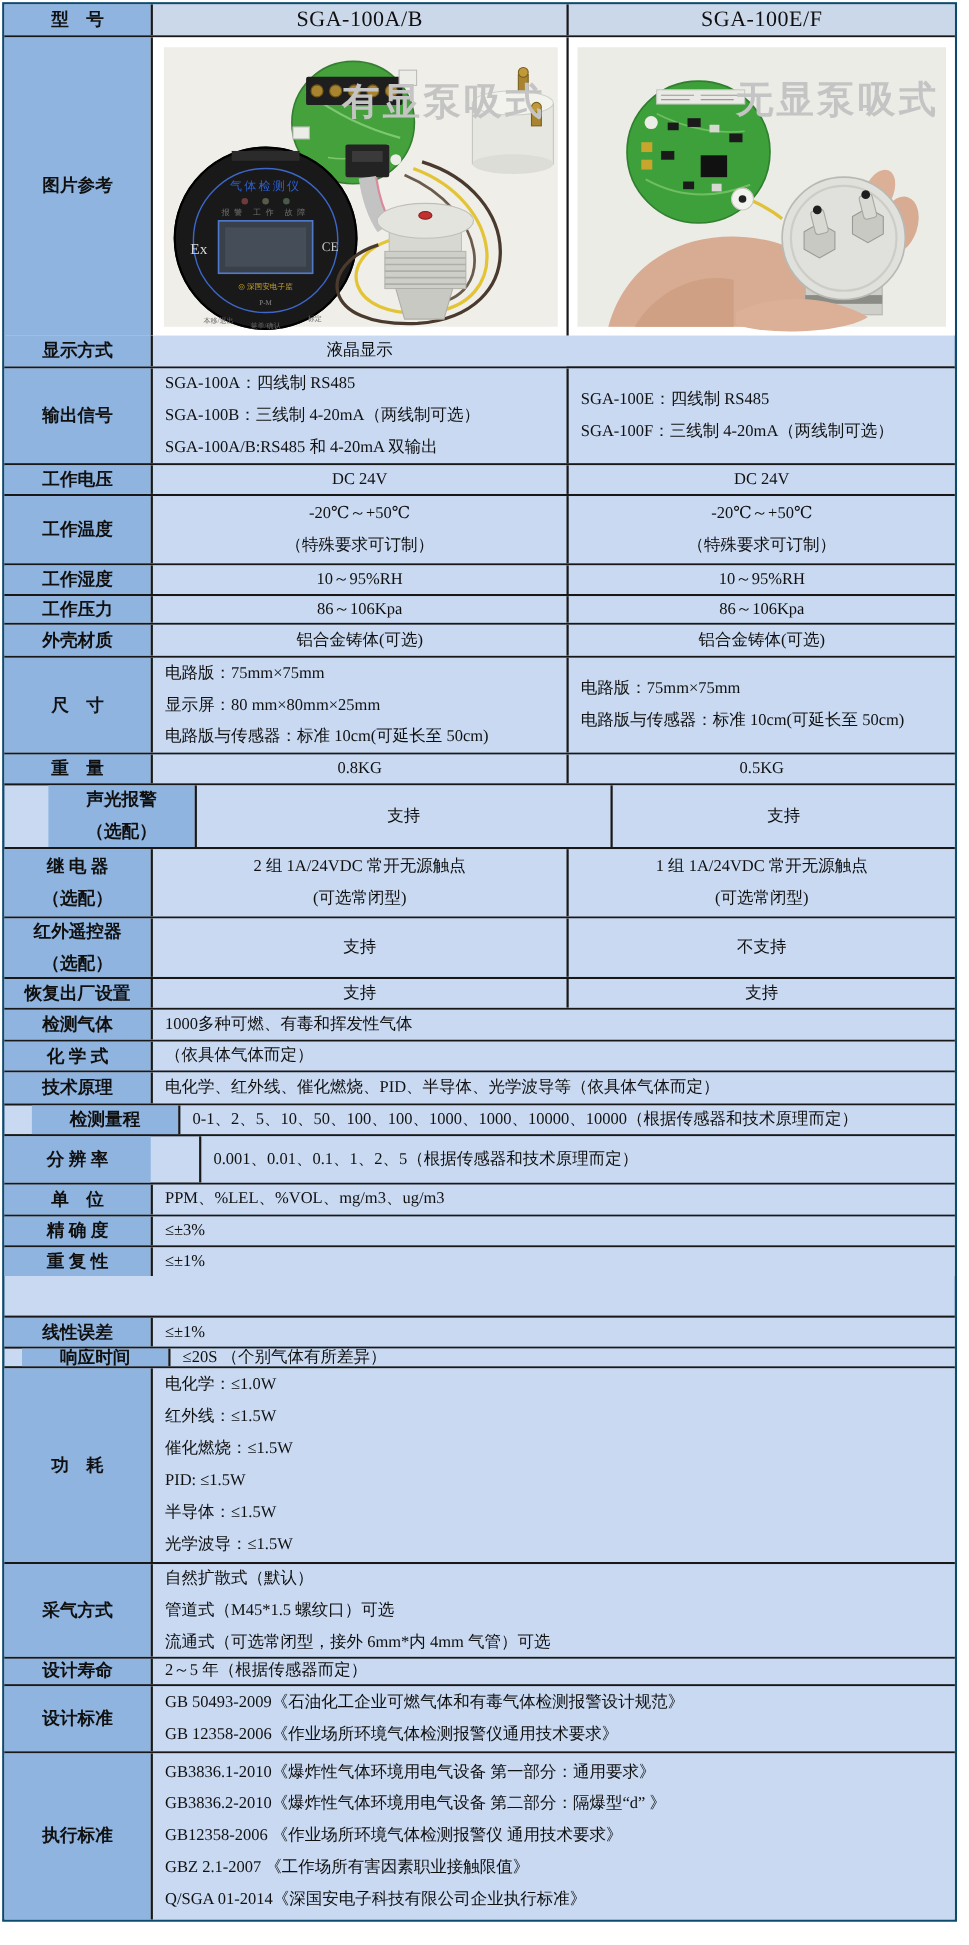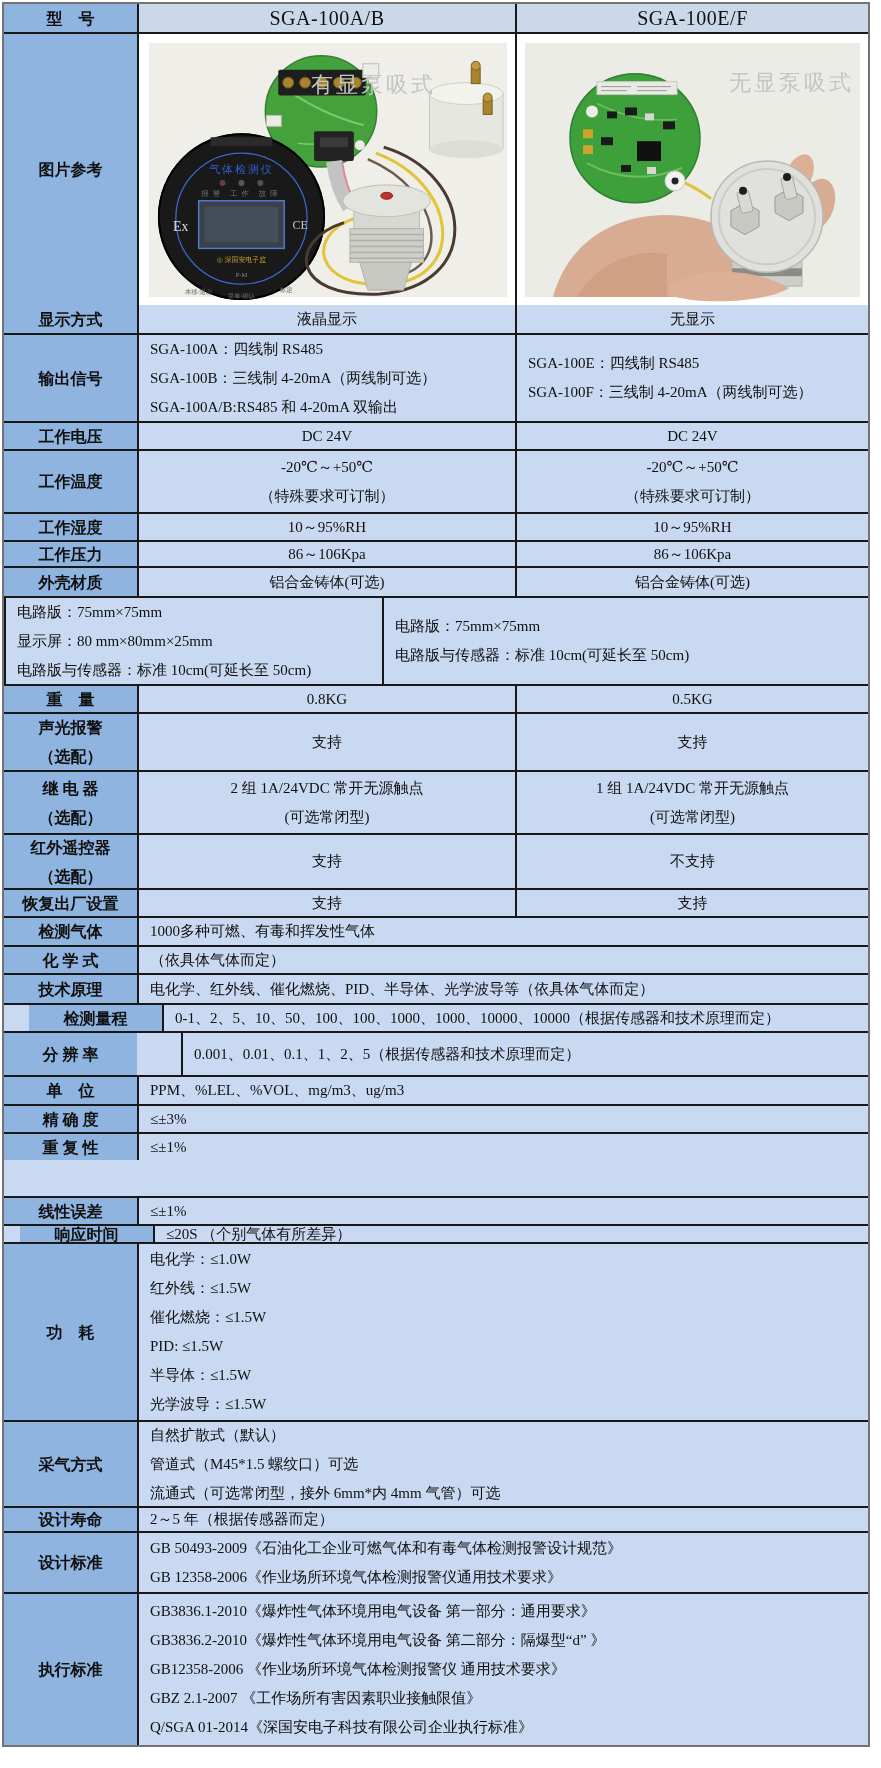--- a/index.html
+++ b/index.html
@@ -4,21 +4,21 @@
 <style>
   * { margin:0; padding:0; box-sizing:border-box; }
   html,body { background:#ffffff; }
   body {
     width:881px; height:1768px; overflow:hidden;
     font-family:"Liberation Serif","DejaVu Serif",serif;
     color:#101010;
   }
   .spec-table {
     width:868px; margin:2px 0 0 2px;
-    border:2px solid #737373;
+    border:2px solid #0c4a6e;
     background:#C8D9F1;
   }
   .row { display:flex; width:100%; }
   .row + .row { border-top:2px solid #181818; }
   .cell { display:flex; flex-direction:column; justify-content:center; overflow:hidden; }
   .cell.label {
     width:133px; flex:0 0 133px; background:#8FB4E0;
     align-items:center; text-align:center;
     font-weight:bold; font-size:16px;
   }
@@ -29,21 +29,21 @@
   .cell.value.c1 { width:378px; flex:0 0 378px; }
   .cell.value.c2 { flex:1 1 auto; }
   .cell.value.span { flex:1 1 auto; }
   .cell.value.center { align-items:center; text-align:center; }
   .cell.value.left { align-items:flex-start; text-align:right; padding-left:11px; padding-right:6px; }
   .line { line-height:29px; white-space:nowrap; }
   .header-row .cell.value { background:#CBD8EA; font-size:20px; letter-spacing:0.5px; }
   .photo-row .cell.value { background:#ffffff; position:relative; padding:0; }
   .photo-row svg { display:block; width:100%; height:100%; }
   .watermark {
-    position:absolute; font-size:22px; font-weight:normal;
+    position:absolute; font-size:34px; font-weight:bold;
     color:#C4C4C4; letter-spacing:3px; white-space:nowrap;
   }
   .wm-left { top:36px; left:172px; }
   .wm-right { top:34px; right:14px; }
 </style>
 </head>
 <body>
 
 <div class="spec-table">
 
@@ -195,23 +195,20 @@
   </div>
 
   
   <div style="display:contents"><div class="row" style="height: 28px;">
         <div class="cell label">
           <div class="line">显示方式</div>
         </div>
         <div class="cell value center c1">
           <div class="line">液晶显示</div>
         </div>
-        <div class="cell value center c2">
-          <div class="line">无显示</div>
-        </div>
       </div><div class="row" style="height: 88px;">
         <div class="cell label">
           <div class="line">输出信号</div>
         </div>
         <div class="cell value left c1">
           <div class="line">SGA-100A：四线制 RS485</div>
           <div class="line">SGA-100B：三线制 4-20mA（两线制可选）</div>
           <div class="line">SGA-100A/B:RS485 和 4-20mA 双输出</div>
         </div>
         <div class="cell value left c2">
@@ -264,40 +261,43 @@
         <div class="cell label">
           <div class="line">外壳材质</div>
         </div>
         <div class="cell value center c1">
           <div class="line">铝合金铸体(可选)</div>
         </div>
         <div class="cell value center c2">
           <div class="line">铝合金铸体(可选)</div>
         </div>
       </div><div class="row" style="height: 88px;">
+        <div class="cell label">
+          <div class="line">尺　寸</div>
+        </div>
         <div class="cell value left c1">
           <div class="line">电路版：75mm×75mm</div>
           <div class="line">显示屏：80 mm×80mm×25mm</div>
           <div class="line">电路版与传感器：标准 10cm(可延长至 50cm)</div>
         </div>
         <div class="cell value left c2">
           <div class="line">电路版：75mm×75mm</div>
           <div class="line">电路版与传感器：标准 10cm(可延长至 50cm)</div>
         </div>
       </div><div class="row" style="height: 28px;">
         <div class="cell label">
           <div class="line">重　量</div>
         </div>
         <div class="cell value center c1">
           <div class="line">0.8KG</div>
         </div>
         <div class="cell value center c2">
           <div class="line">0.5KG</div>
         </div>
-      </div><div class="row" style="height: 58px;">
+      </div><div class="row" style="height: 58px; padding-left: 40px;">
         <div class="cell label">
           <div class="line">声光报警</div>
           <div class="line">（选配）</div>
         </div>
         <div class="cell value center c1">
           <div class="line">支持</div>
         </div>
         <div class="cell value center c2">
           <div class="line">支持</div>
         </div>

